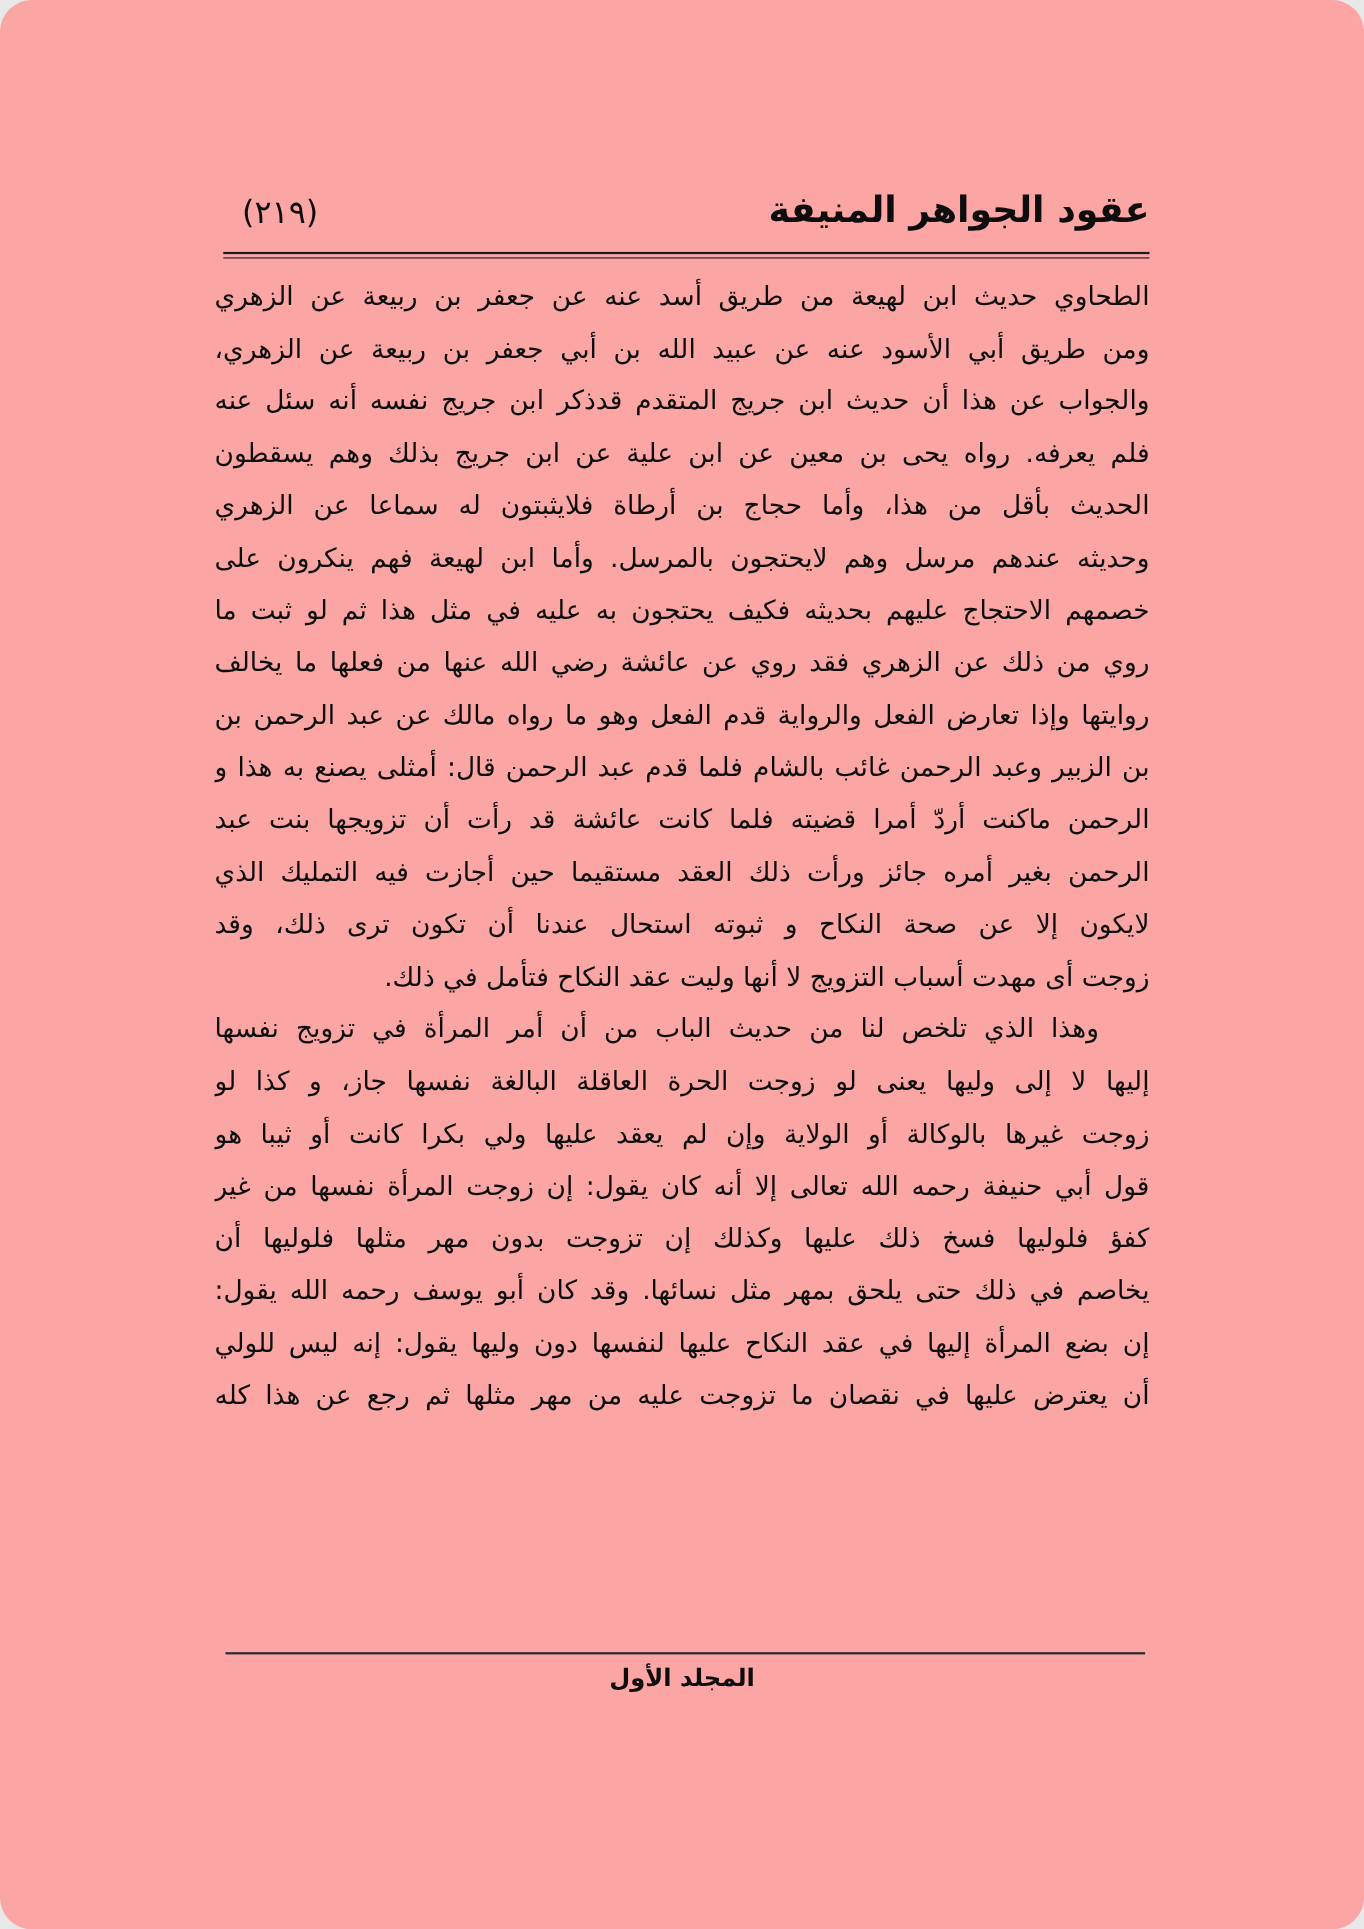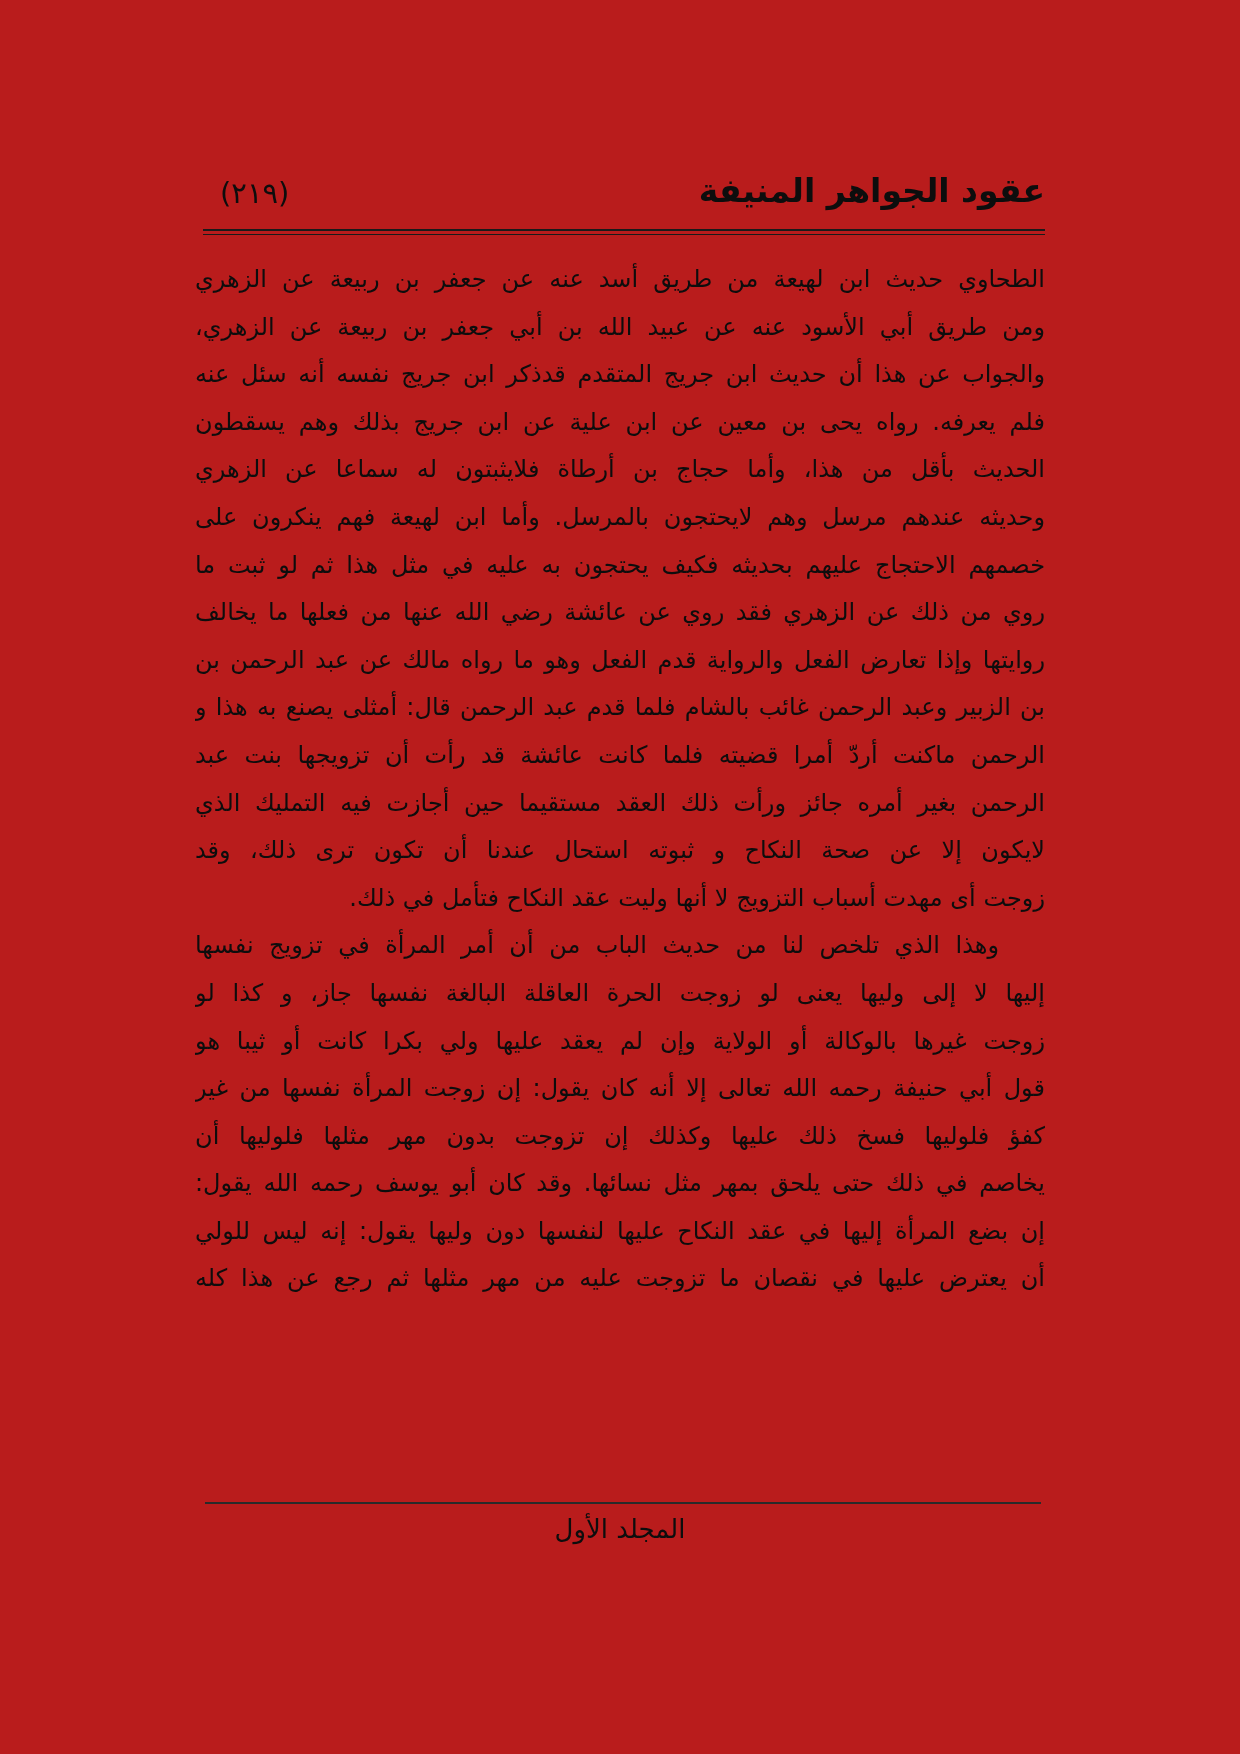--- a/index.html
+++ b/index.html
@@ -5,24 +5,25 @@
   html, body {
     margin: 0;
     padding: 0;
     background: #e8e8e8;
   }
   .page {
     position: relative;
     width: 1240px;
     height: 1754px;
     margin: 0 auto;
-    background: #b91c1c;
+    background: #fca5a5;
     font-family: "DejaVu Sans", sans-serif;
     color: #0d0d0d;
     overflow: hidden;
+    border-radius: 29px;
   }
   .header-row {
     position: absolute;
     top: 158px;
     left: 205px;
     width: 840px;
     height: 52px;
     display: flex;
     flex-direction: row;
     justify-content: space-between;
@@ -46,21 +47,21 @@
     left: 203px;
     width: 842px;
     height: 0;
     border-top: 2.5px solid #1a1a1a;
     border-bottom: 1px solid #1a1a1a;
     padding-top: 2.5px;
     box-sizing: content-box;
   }
   .body-text {
     position: absolute;
-    top: 256px;
+    top: 246px;
     left: 195px;
     width: 850px;
     direction: rtl;
     text-align: justify;
     text-justify: inter-word;
     font-size: 24px;
     line-height: 47.6px;
   }
   .text-line {
     height: 47.6px;
@@ -85,22 +86,22 @@
   }
   .footer-row {
     position: absolute;
     top: 1514px;
     left: 195px;
     width: 850px;
     text-align: center;
     direction: rtl;
   }
   .volume-label {
-    font-size: 26px;
-    font-weight: normal;
+    font-size: 22px;
+    font-weight: bold;
   }
 </style>
 </head>
 <body>
 
 <div class="page">
 
   <div class="header-row">
     <span class="page-number">(٢١٩)</span>
     <span class="book-title">عقود الجواهر المنيفة</span>

